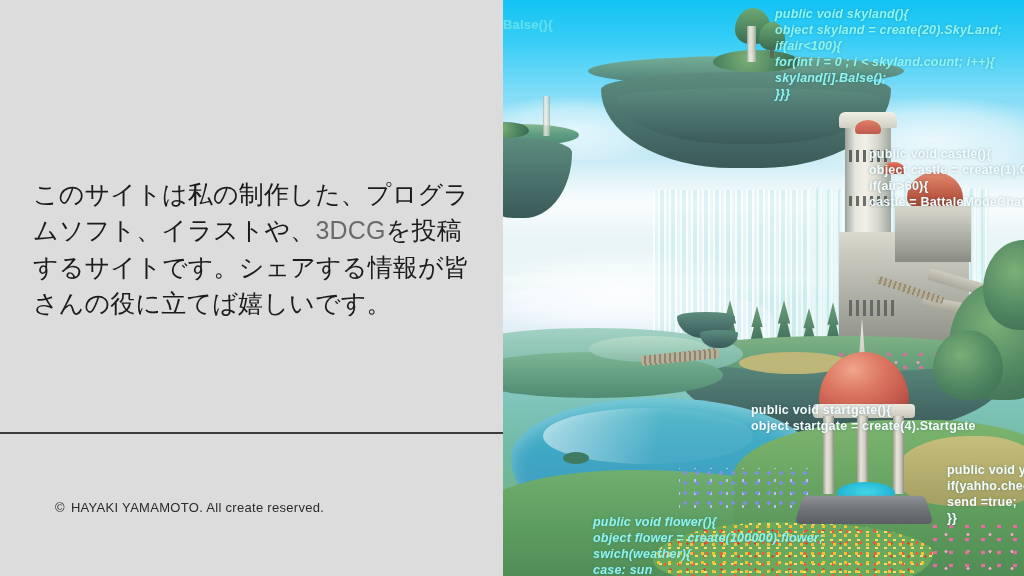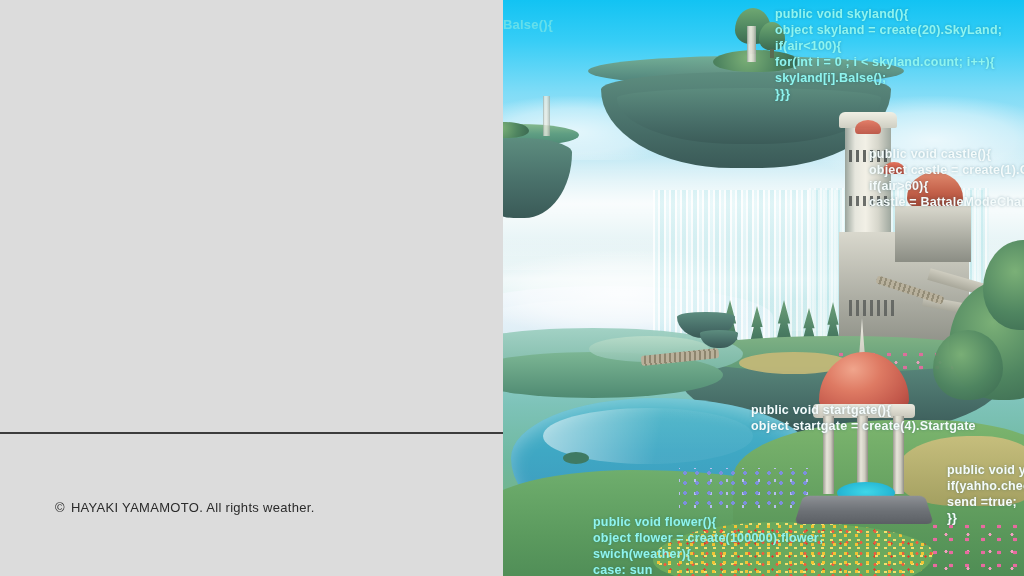--- a/index.html
+++ b/index.html
@@ -344,44 +344,45 @@
 
   
   .code {
     position: absolute;
     font-family: "Liberation Sans", sans-serif;
     font-weight: 600;
     letter-spacing: 0.2px;
     white-space: pre;
     pointer-events: none;
   }
-  .code.cyan  { color: #8ff4ef; text-shadow: 0 0 3px rgba(0,90,110,0.35); }
+  .code.cyan  { color: #8ff4ef; text-shadow: 0 0 3px rgba(0,90,110,0.35); font-style: italic; }
   .code.white { color: #f4fbfb; text-shadow: 0 0 3px rgba(0,70,90,0.35); }
   .code.soft  { color: #6fe3ea; opacity: 0.85; }
   .code.line  { line-height: 1.28; }
 
   .code-topleft  { left: -12px; top: 17px;   font-size: 13px; }
   .code-skyland  { left: 272px; top: 6px;    font-size: 12.5px; }
   .code-castle   { left: 366px; top: 146px;  font-size: 12.5px; }
   .code-startgate{ left: 248px; top: 402px;  font-size: 12.5px; }
   .code-flower   { left: 90px;  top: 514px;  font-size: 12.5px; }
   .code-yahho    { left: 444px; top: 462px;  font-size: 12.5px; }
 </style>
 </head>
 <body>
 
 <div id="page">
 
   <div class="left-panel">
 
 
+    <div class="body-copy"><span>このサイトは私の制作した、プログラムソフト、イラストや、</span><span class="muted">3DCG</span><span>を投稿するサイトです。シェアする情報が皆さんの役に立てば嬉しいです。</span></div>
 
     <div class="divider"></div>
 
-    <div class="copyright"><span class="sym">©</span><span>HAYAKI YAMAMOTO. All rights weather.</span></div>
+    <div class="copyright"><span class="sym">©</span><span>HAYAKI YAMAMOTO. All create reserved.</span></div>
   </div>
 
   <div class="artwork">
 
     <div class="cloud" style="left:120px;top:58px;width:260px;height:70px;"></div>
     <div class="cloud" style="left:-40px;top:96px;width:220px;height:64px;opacity:.75;"></div>
     <div class="cloud" style="left:300px;top:96px;width:260px;height:80px;opacity:.8;"></div>
     <div class="cloudband" style="top:150px;height:120px;"></div>
     <div class="cloudband" style="top:236px;height:95px;opacity:.85;"></div>
 

